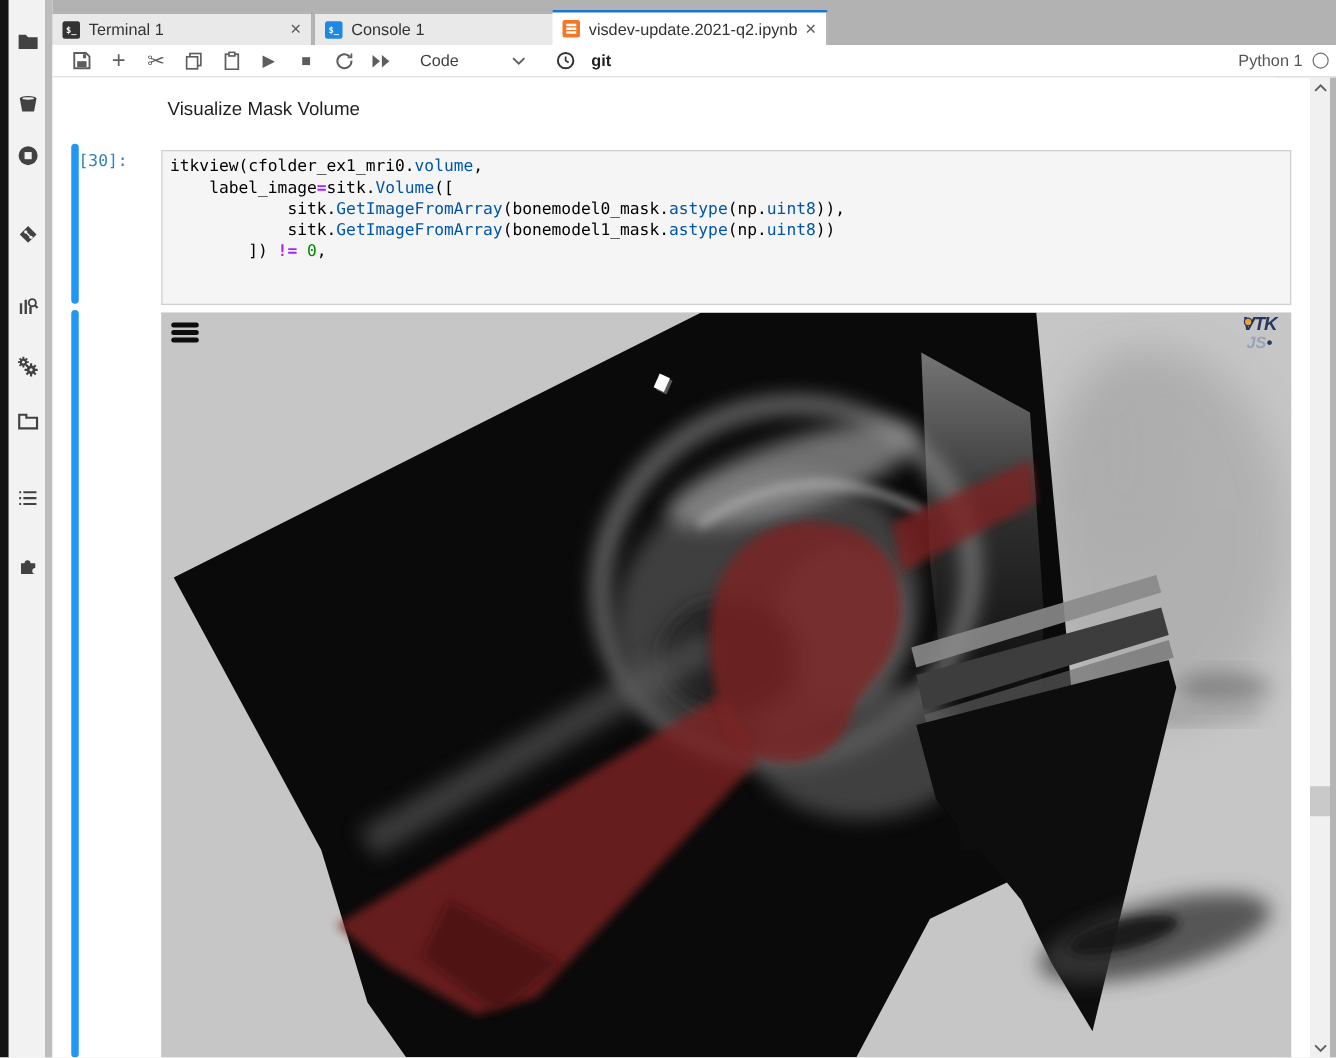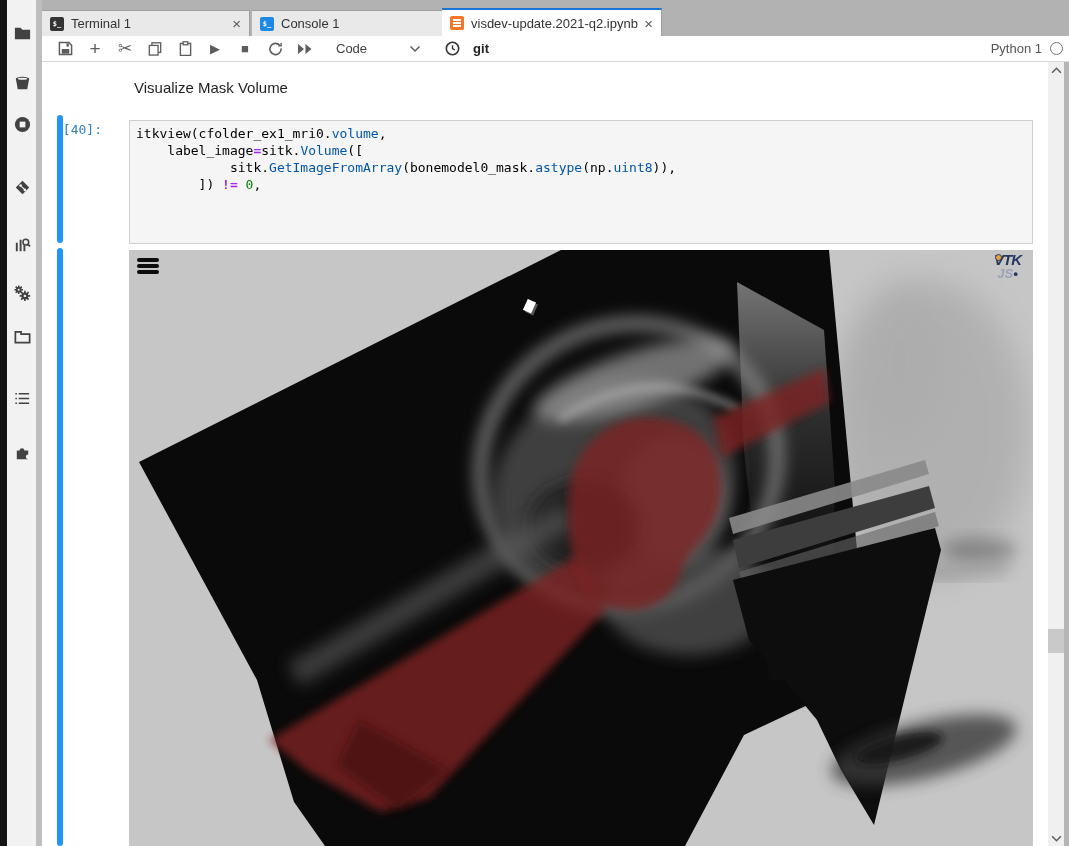--- a/index.html
+++ b/index.html
@@ -243,26 +243,27 @@
         <span class="kname">Python 1</span>
         <span class="kstatus"></span>
       </span>
     </div>
 
     <div class="content">
 
       <div class="md-heading">Visualize Mask Volume</div>
 
       <div class="collapser in"></div>
-      <div class="prompt">[40]:</div>
+      <div class="prompt">[30]:</div>
 
       <div class="codecell" id="codecell">
           <div class="line"><span class="tok-pln">itkview(cfolder_ex1_mri0.</span><span class="tok-prop">volume</span><span class="tok-pln">,</span></div>
           <div class="line"><span class="tok-pln">    label_image</span><span class="tok-op">=</span><span class="tok-pln">sitk.</span><span class="tok-prop">Volume</span><span class="tok-pln">([</span></div>
           <div class="line"><span class="tok-pln">            sitk.</span><span class="tok-prop">GetImageFromArray</span><span class="tok-pln">(bonemodel0_mask.</span><span class="tok-prop">astype</span><span class="tok-pln">(np.</span><span class="tok-prop">uint8</span><span class="tok-pln">)),</span></div>
+          <div class="line"><span class="tok-pln">            sitk.</span><span class="tok-prop">GetImageFromArray</span><span class="tok-pln">(bonemodel1_mask.</span><span class="tok-prop">astype</span><span class="tok-pln">(np.</span><span class="tok-prop">uint8</span><span class="tok-pln">))</span></div>
           <div class="line"><span class="tok-pln">        ]) </span><span class="tok-op">!=</span><span class="tok-pln"> </span><span class="tok-num">0</span><span class="tok-pln">,</span></div>
         </div>
 
       <div class="collapser out"></div>
 
       <div class="viewer">
         <svg class="scene" width="904" height="596" viewBox="0 0 904 596">
           <defs>
             <filter id="b4" x="-40%" y="-40%" width="180%" height="180%">
                 <feGaussianBlur stdDeviation="4"></feGaussianBlur>

